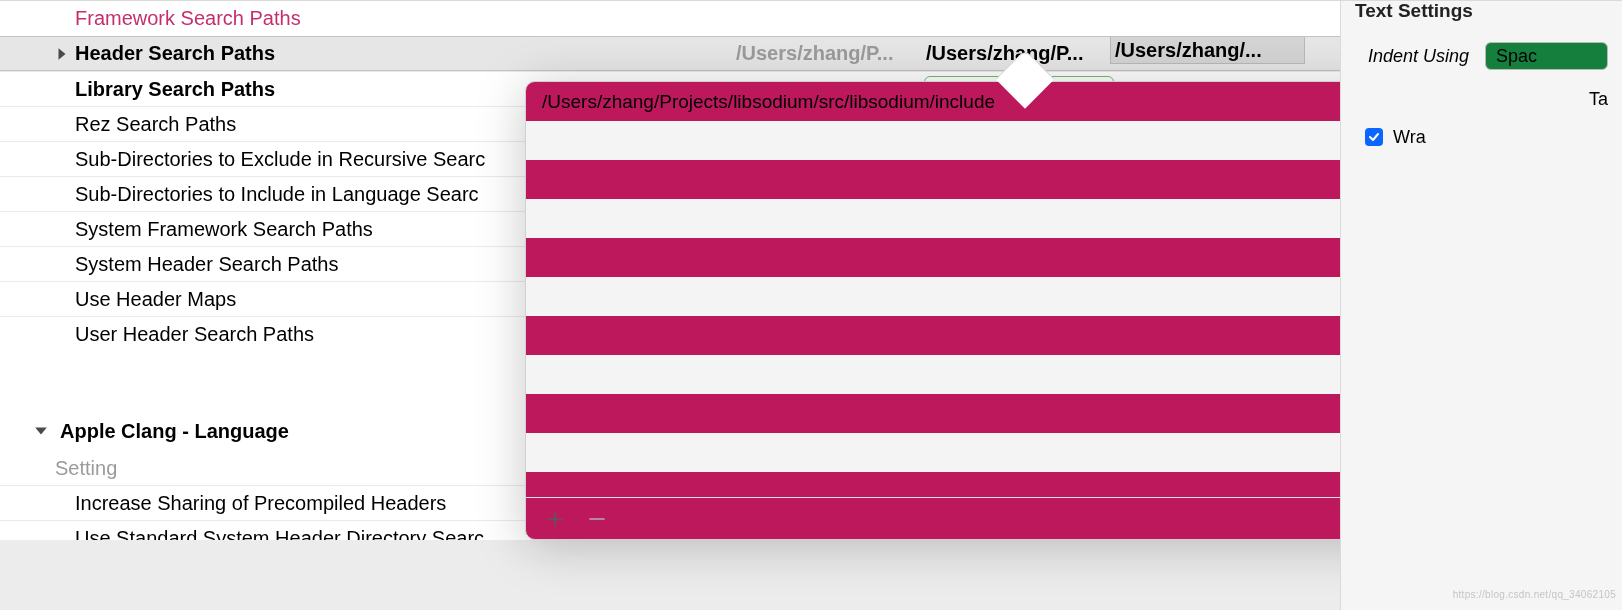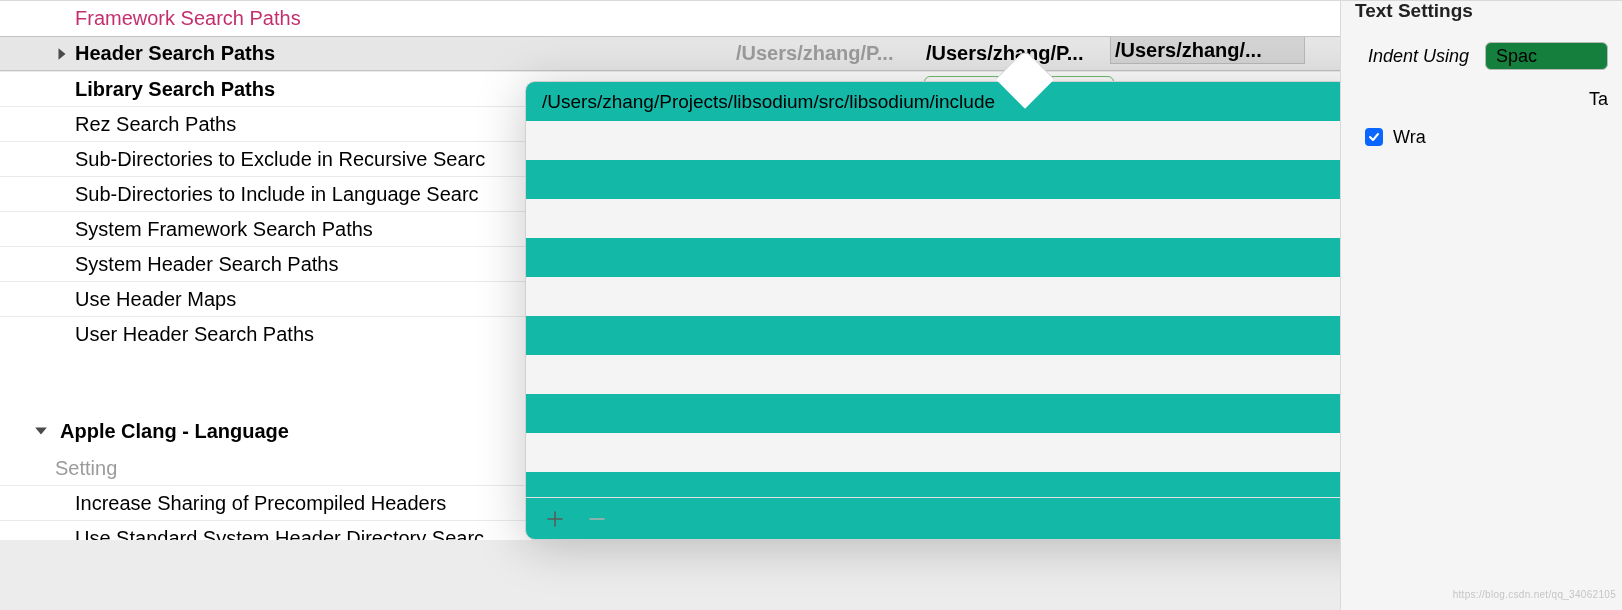--- a/index.html
+++ b/index.html
@@ -118,21 +118,21 @@
       background: #ececec;
     }
 
     
     .popover {
       position: absolute;
       left: 525px;
       top: 81px;
       width: 993px;
       height: 459px;
-      background: #14b8a6;
+      background: #be185d;
       border: 1px solid #d0d0d0;
       border-radius: 10px;
       box-shadow: 0 6px 50px rgba(0,0,0,0.22);
       overflow: hidden;
     }
     .popover-arrow {
       position: absolute;
       left: 1004px; top: 58px;
       width: 42px; height: 42px;
       background: #fff;

